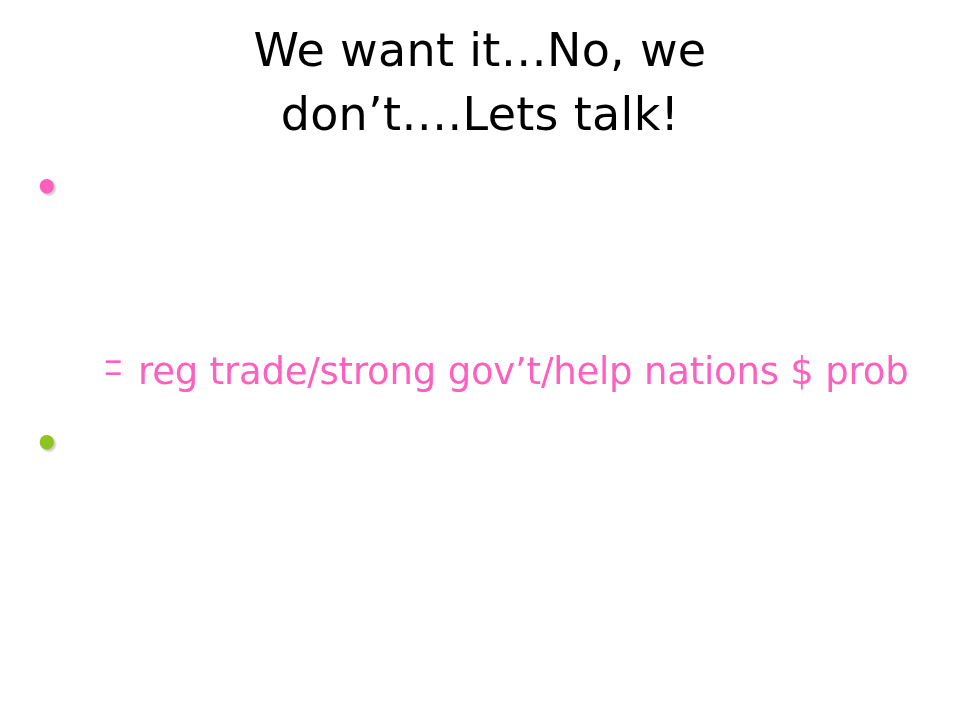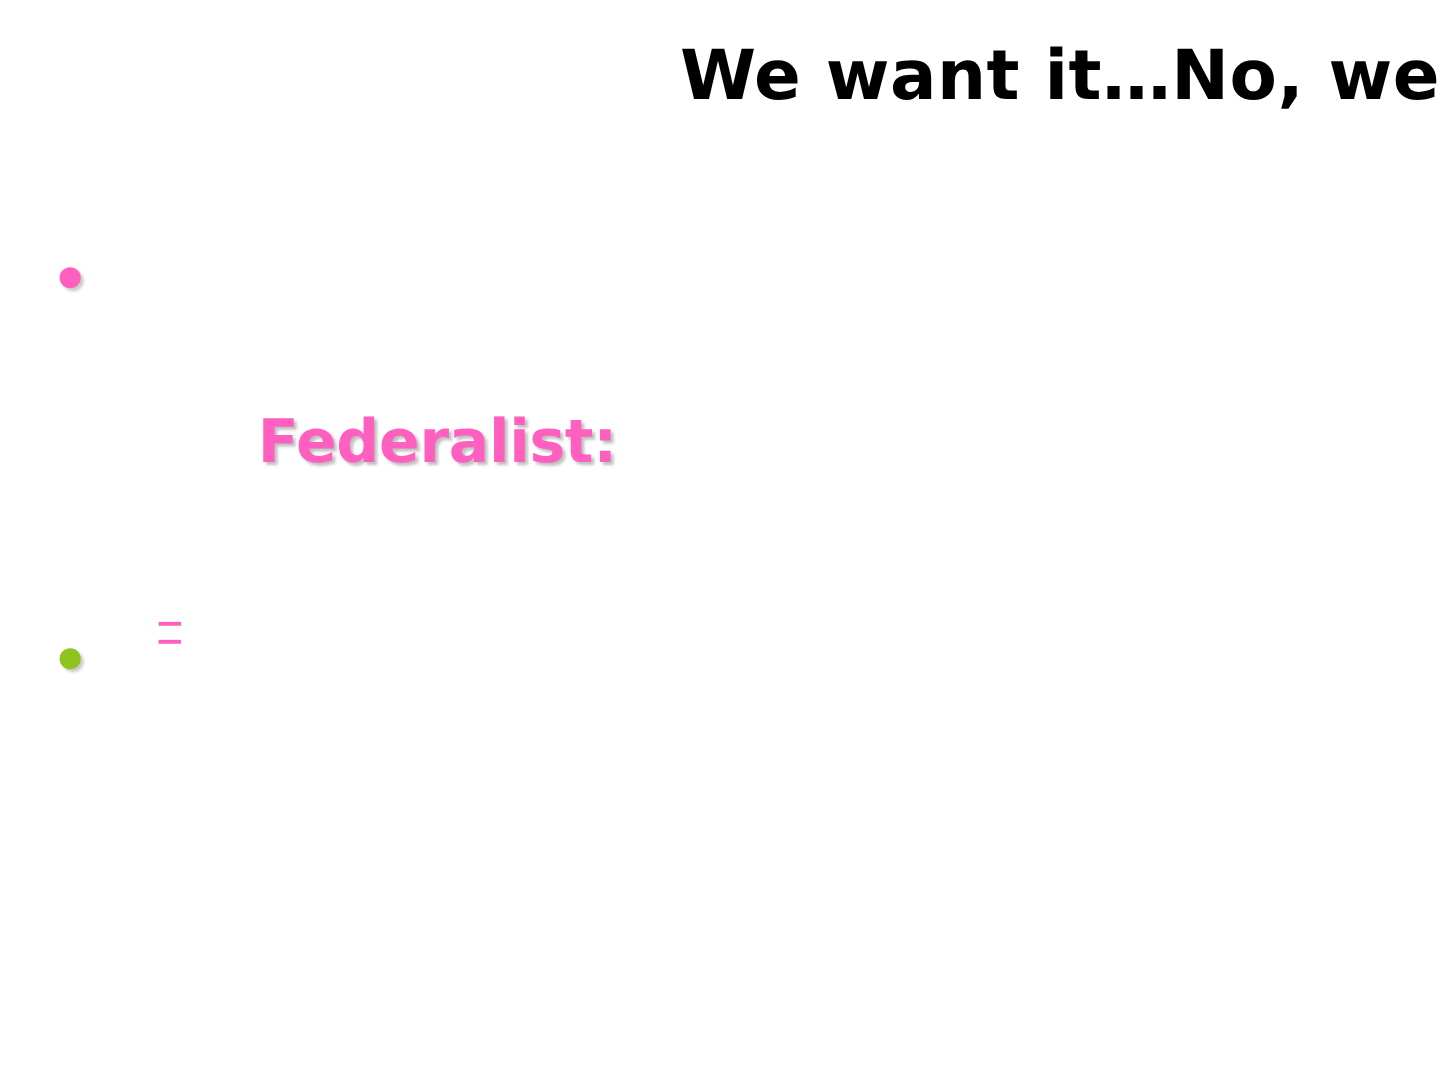--- a/index.html
+++ b/index.html
@@ -23,25 +23,24 @@
     left: 0;
     top: 18px;
     width: 960px;
     text-align: center;
   }
   .title-line {
     display: block;
     color: #000000;
     font-family: "DejaVu Sans", "Liberation Sans", sans-serif;
     font-size: 46px;
-    font-weight: 700;
+    font-weight: 400;
     line-height: 64px;
     letter-spacing: 0.3px;
     white-space: pre;
-    text-align: right;
   }
 
   
   #body-block {
     position: absolute;
     left: 0;
     top: 160px;
     width: 960px;
     height: 560px;
   }
@@ -99,41 +98,42 @@
 
   
 </style>
 </head>
 <body>
 
 <div id="slide" style="background: rgb(255, 255, 255);">
 
   <div id="title-block" style="color: rgb(0, 0, 0);">
     <span class="title-line">We want it…No, we</span>
+    <span class="title-line">don’t….Lets talk!</span>
   </div>
 
   <div id="body-block">
 
     <div class="group" style="color: rgb(255, 95, 191);">
 
       <div class="lvl1">
         <span class="bullet-dot">•</span>
-        <span>Federalist:</span>
       </div>
 
       <div class="sp-after-head"></div>
 
       <div class="lvl2">
         <span class="dash">–</span>
       </div>
 
       <div class="sp-between"></div>
 
       <div class="lvl2">
         <span class="dash">–</span>
+        <span class="l2text">reg trade/strong gov’t/help nations $ prob</span>
       </div>
     </div>
 
     <div class="sp-groups"></div>
 
     <div class="group" style="color: rgb(143, 195, 31);">
 
       <div class="lvl1">
         <span class="bullet-dot">•</span>
       </div>

